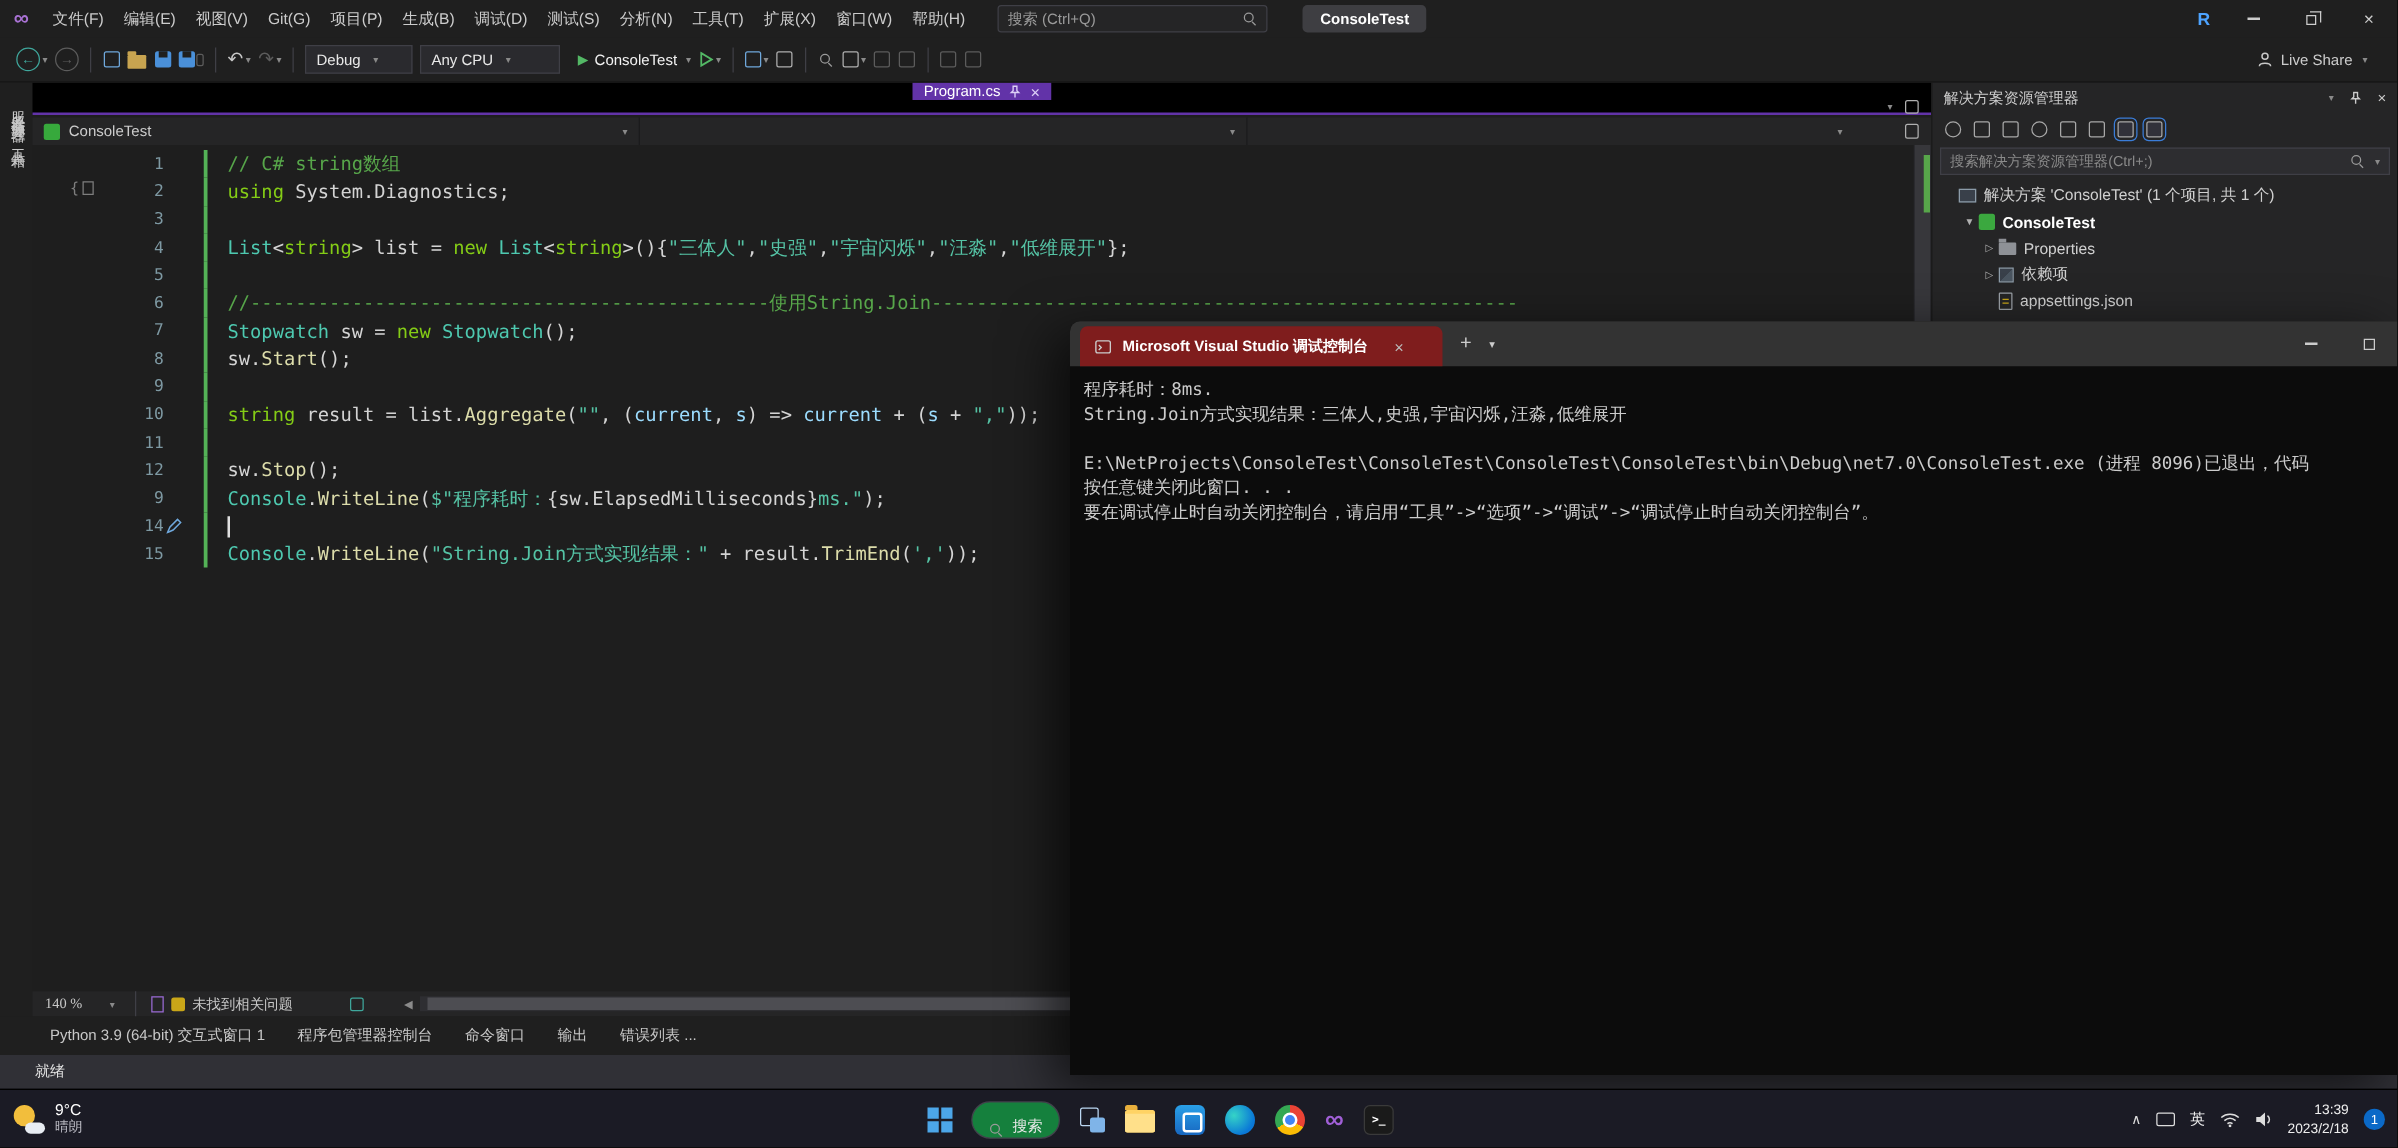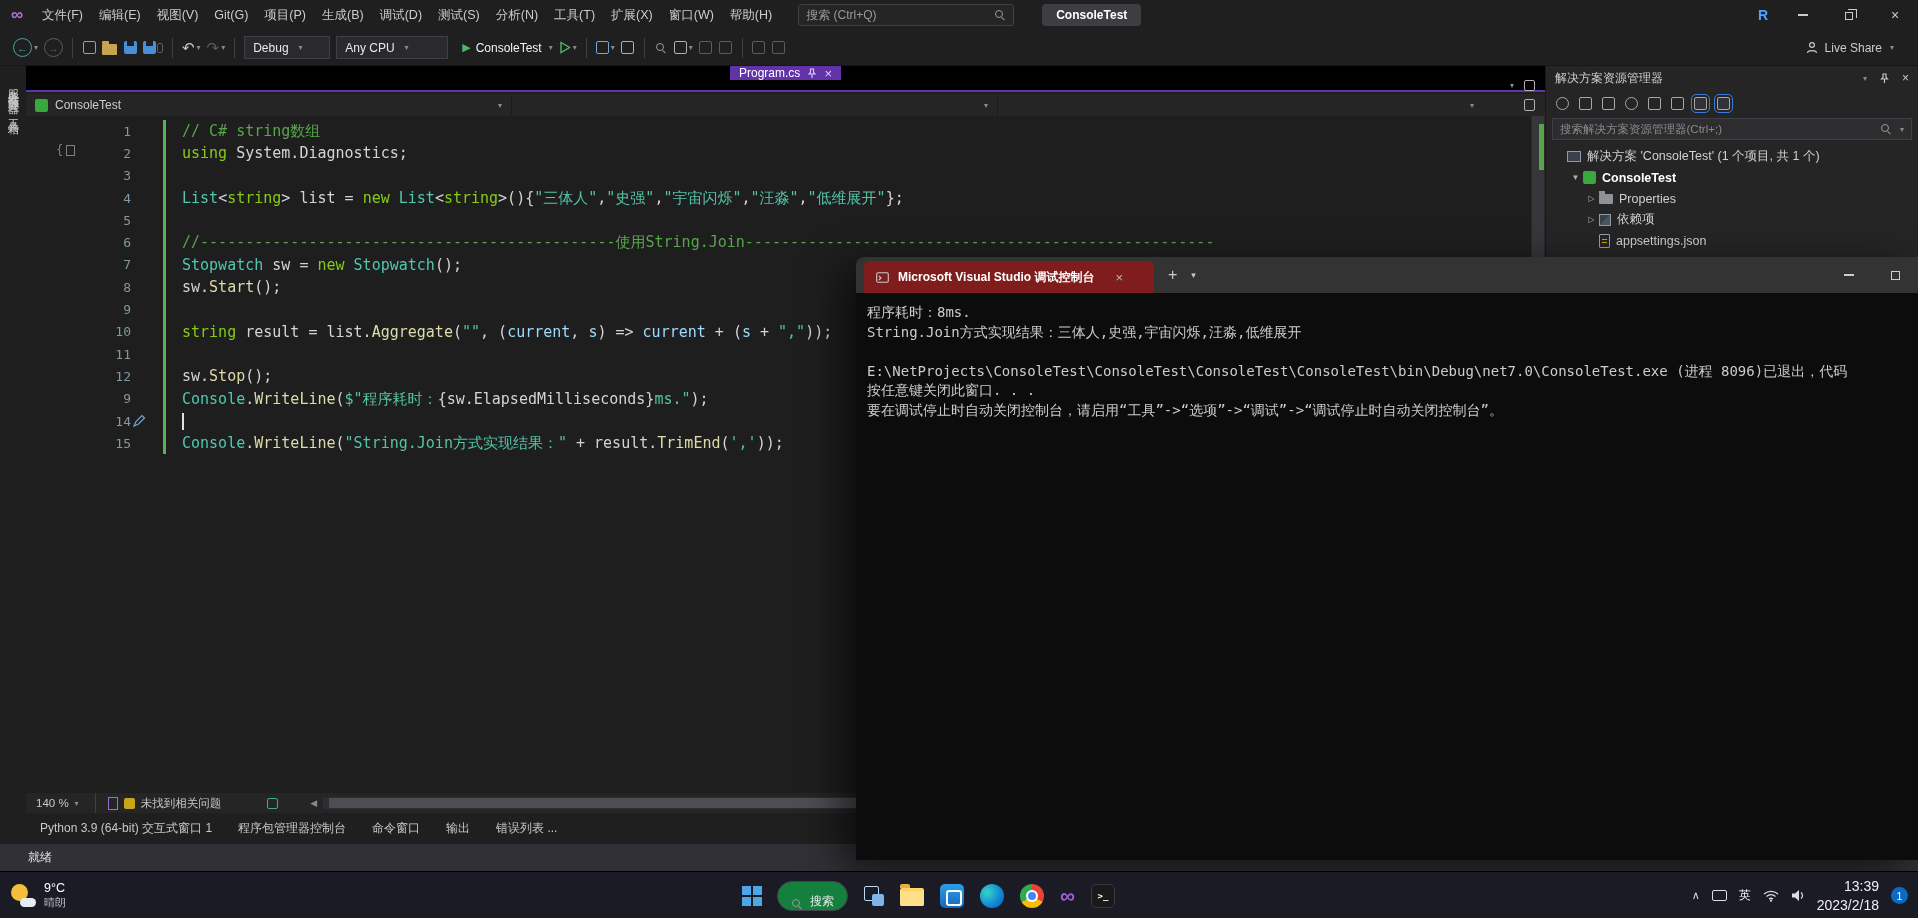--- a/index.html
+++ b/index.html
@@ -83,21 +83,21 @@
 .tk-ip{color:#D4D4D4;}
 .caret{display:inline-block;width:2px;height:17px;background:#E0E0E0;vertical-align:middle;}
 .pen{position:absolute;left:107px;top:4px;}
 .gutter-brace{position:absolute;left:30px;top:27px;display:flex;align-items:center;gap:3px;color:#7E7E7E;font:12px "DejaVu Sans Mono",monospace;}
 .mini-box{width:9px;height:11px;border:1px solid #7E7E7E;display:inline-block;}
 .v-scroll{position:absolute;right:0;top:0;width:14px;height:677px;background:#2A2A2E;}
 .v-thumb{position:absolute;left:1px;top:0;width:12px;height:330px;background:#37373B;}
 .v-mark{position:absolute;right:1px;top:8px;width:5px;height:46px;background:#57A64A;}
 
 .ed-strip{position:absolute;left:26px;top:793px;width:1519px;height:20px;background:#252526;display:flex;align-items:center;font-size:11.5px;color:#C8C8C8;z-index:6;gap:6px;padding:0 6px;}
-.zoom-box{display:flex;align-items:center;gap:4px;padding:0 4px;}
+.zoom-box{display:flex;align-items:center;gap:20px;padding:0 4px;font-family:Liberation Serif, serif;}
 .ic-doc-purple{width:10px;height:13px;border:1.2px solid #9B6BD6;display:inline-block;}
 .ic-health{width:11px;height:11px;background:#C9A618;border-radius:2px;display:inline-block;}
 .ic-plug{width:11px;height:11px;border:1.2px solid #3FA79C;display:inline-block;border-radius:2px;}
 .h-left{font-size:9px;color:#8A8A8A;margin-left:26px;}
 .h-track{flex:1;height:12px;background:#2E2E32;position:relative;margin-right:2px;}
 .h-thumb{position:absolute;left:6px;top:1px;height:10px;width:58%;background:#4D4D52;}
 
 
 .panel-tabs{position:absolute;left:0;top:813px;width:1918px;height:31px;background:#1F1F1F;display:flex;align-items:center;padding-left:30px;gap:6px;font-size:12px;color:#C8C8C8;z-index:5;}
 .panel-tab{padding:0 10px;white-space:nowrap;}
@@ -164,21 +164,21 @@
 .tb-edge{width:24px;height:24px;border-radius:50%;background:radial-gradient(circle at 30% 35%,#35D4C7,#0A78D7 70%);}
 .tb-chrome{width:24px;height:24px;border-radius:50%;background:conic-gradient(#EA4335 0 33%,#FBBC05 33% 66%,#34A853 66% 100%);position:relative;}
 .tb-chrome::before{content:"";position:absolute;left:6px;top:6px;width:12px;height:12px;border-radius:50%;background:#FFF;}
 .tb-chrome::after{content:"";position:absolute;left:8px;top:8px;width:8px;height:8px;border-radius:50%;background:#4285F4;}
 .tb-vs{font-size:21px;color:#A05FD6;font-weight:bold;line-height:1;}
 .tb-term{width:24px;height:24px;border-radius:5px;background:#1A1A1A;border:1px solid #3A3A3A;color:#FFFFFF;font:bold 9px "DejaVu Sans Mono",monospace;display:flex;align-items:center;justify-content:center;}
 .tray{position:absolute;right:10px;top:0;height:47px;display:flex;align-items:center;gap:12px;color:#DDDDDD;}
 .tray-chev{font-size:11px;color:#DDDDDD;}
 .tray-display{width:15px;height:11px;border:1.3px solid #DDDDDD;border-radius:2px;}
 .ime{font-size:12px;color:#EEEEEE;}
-.time-block{text-align:right;font-size:14px;line-height:1.3;color:#EEEEEE;}
+.time-block{text-align:right;font-size:11px;line-height:1.3;color:#EEEEEE;}
 .badge{width:17px;height:17px;border-radius:50%;background:#0B69C7;color:#FFF;font-size:10.5px;display:flex;align-items:center;justify-content:center;}
 svg{display:block;}
 </style>
 </head>
 <body>
 
 <div id="screen">
 
   <div class="titlebar">
     <div class="vslogo">∞</div>

